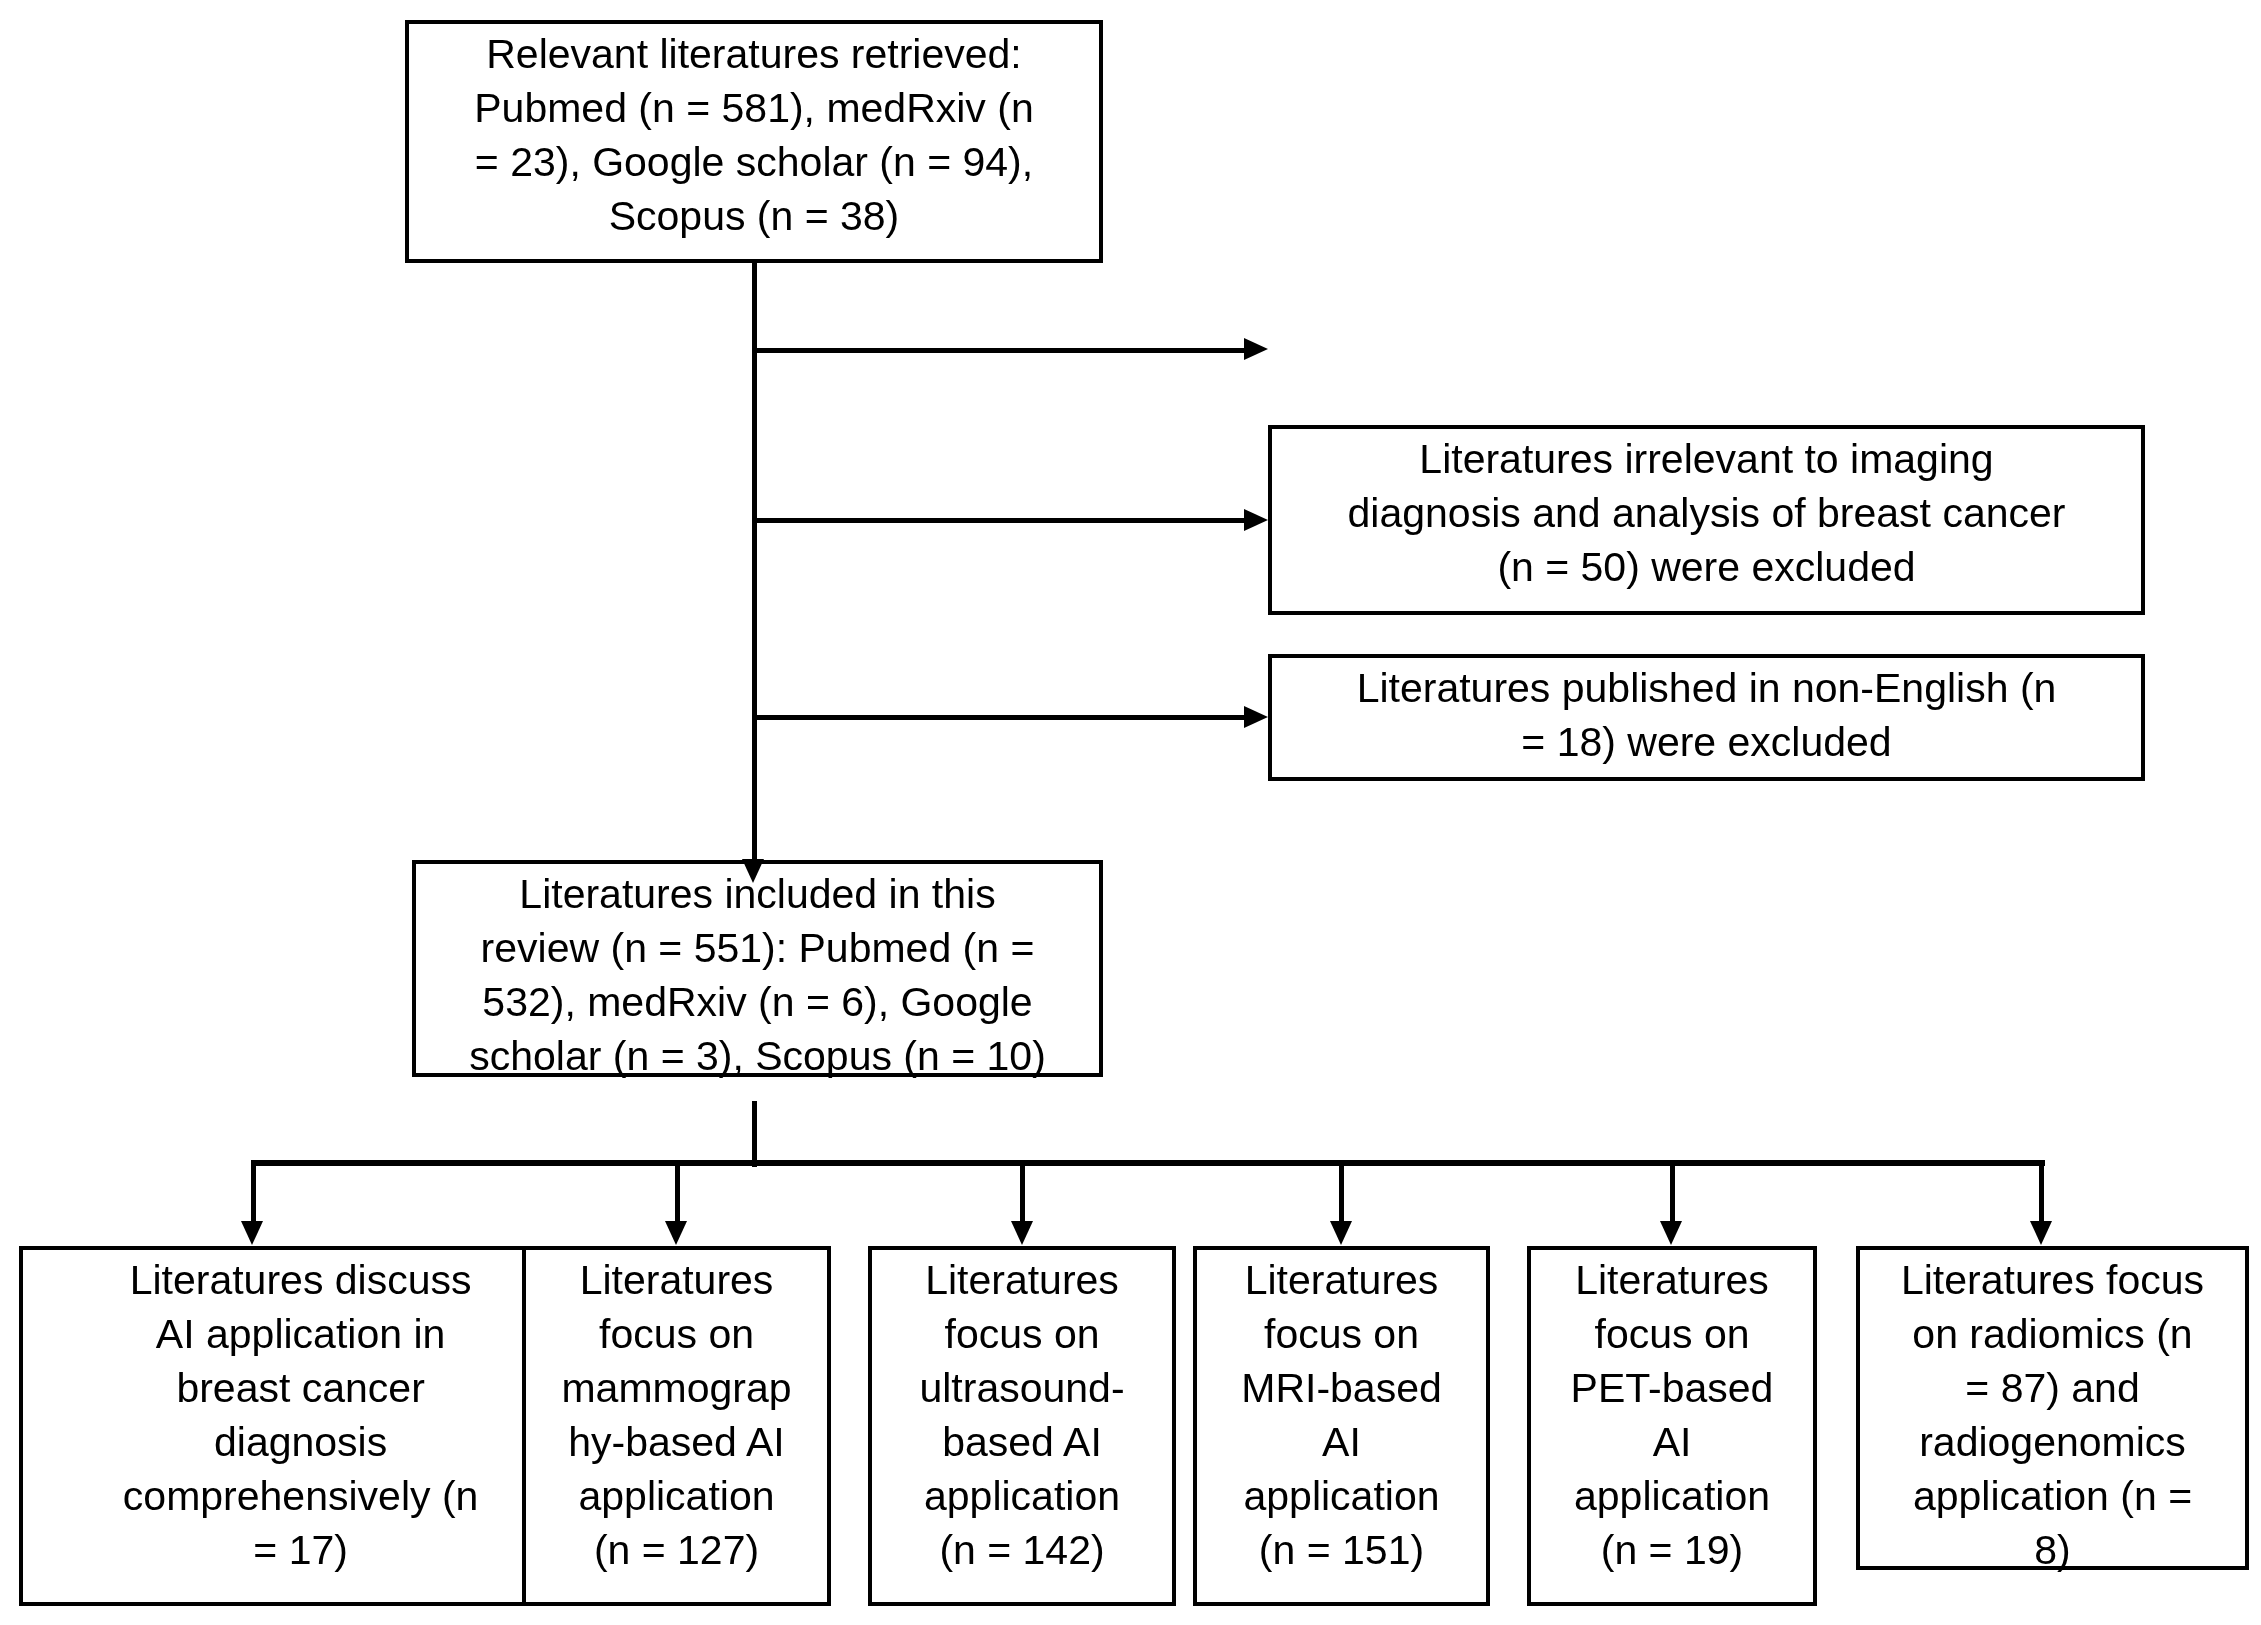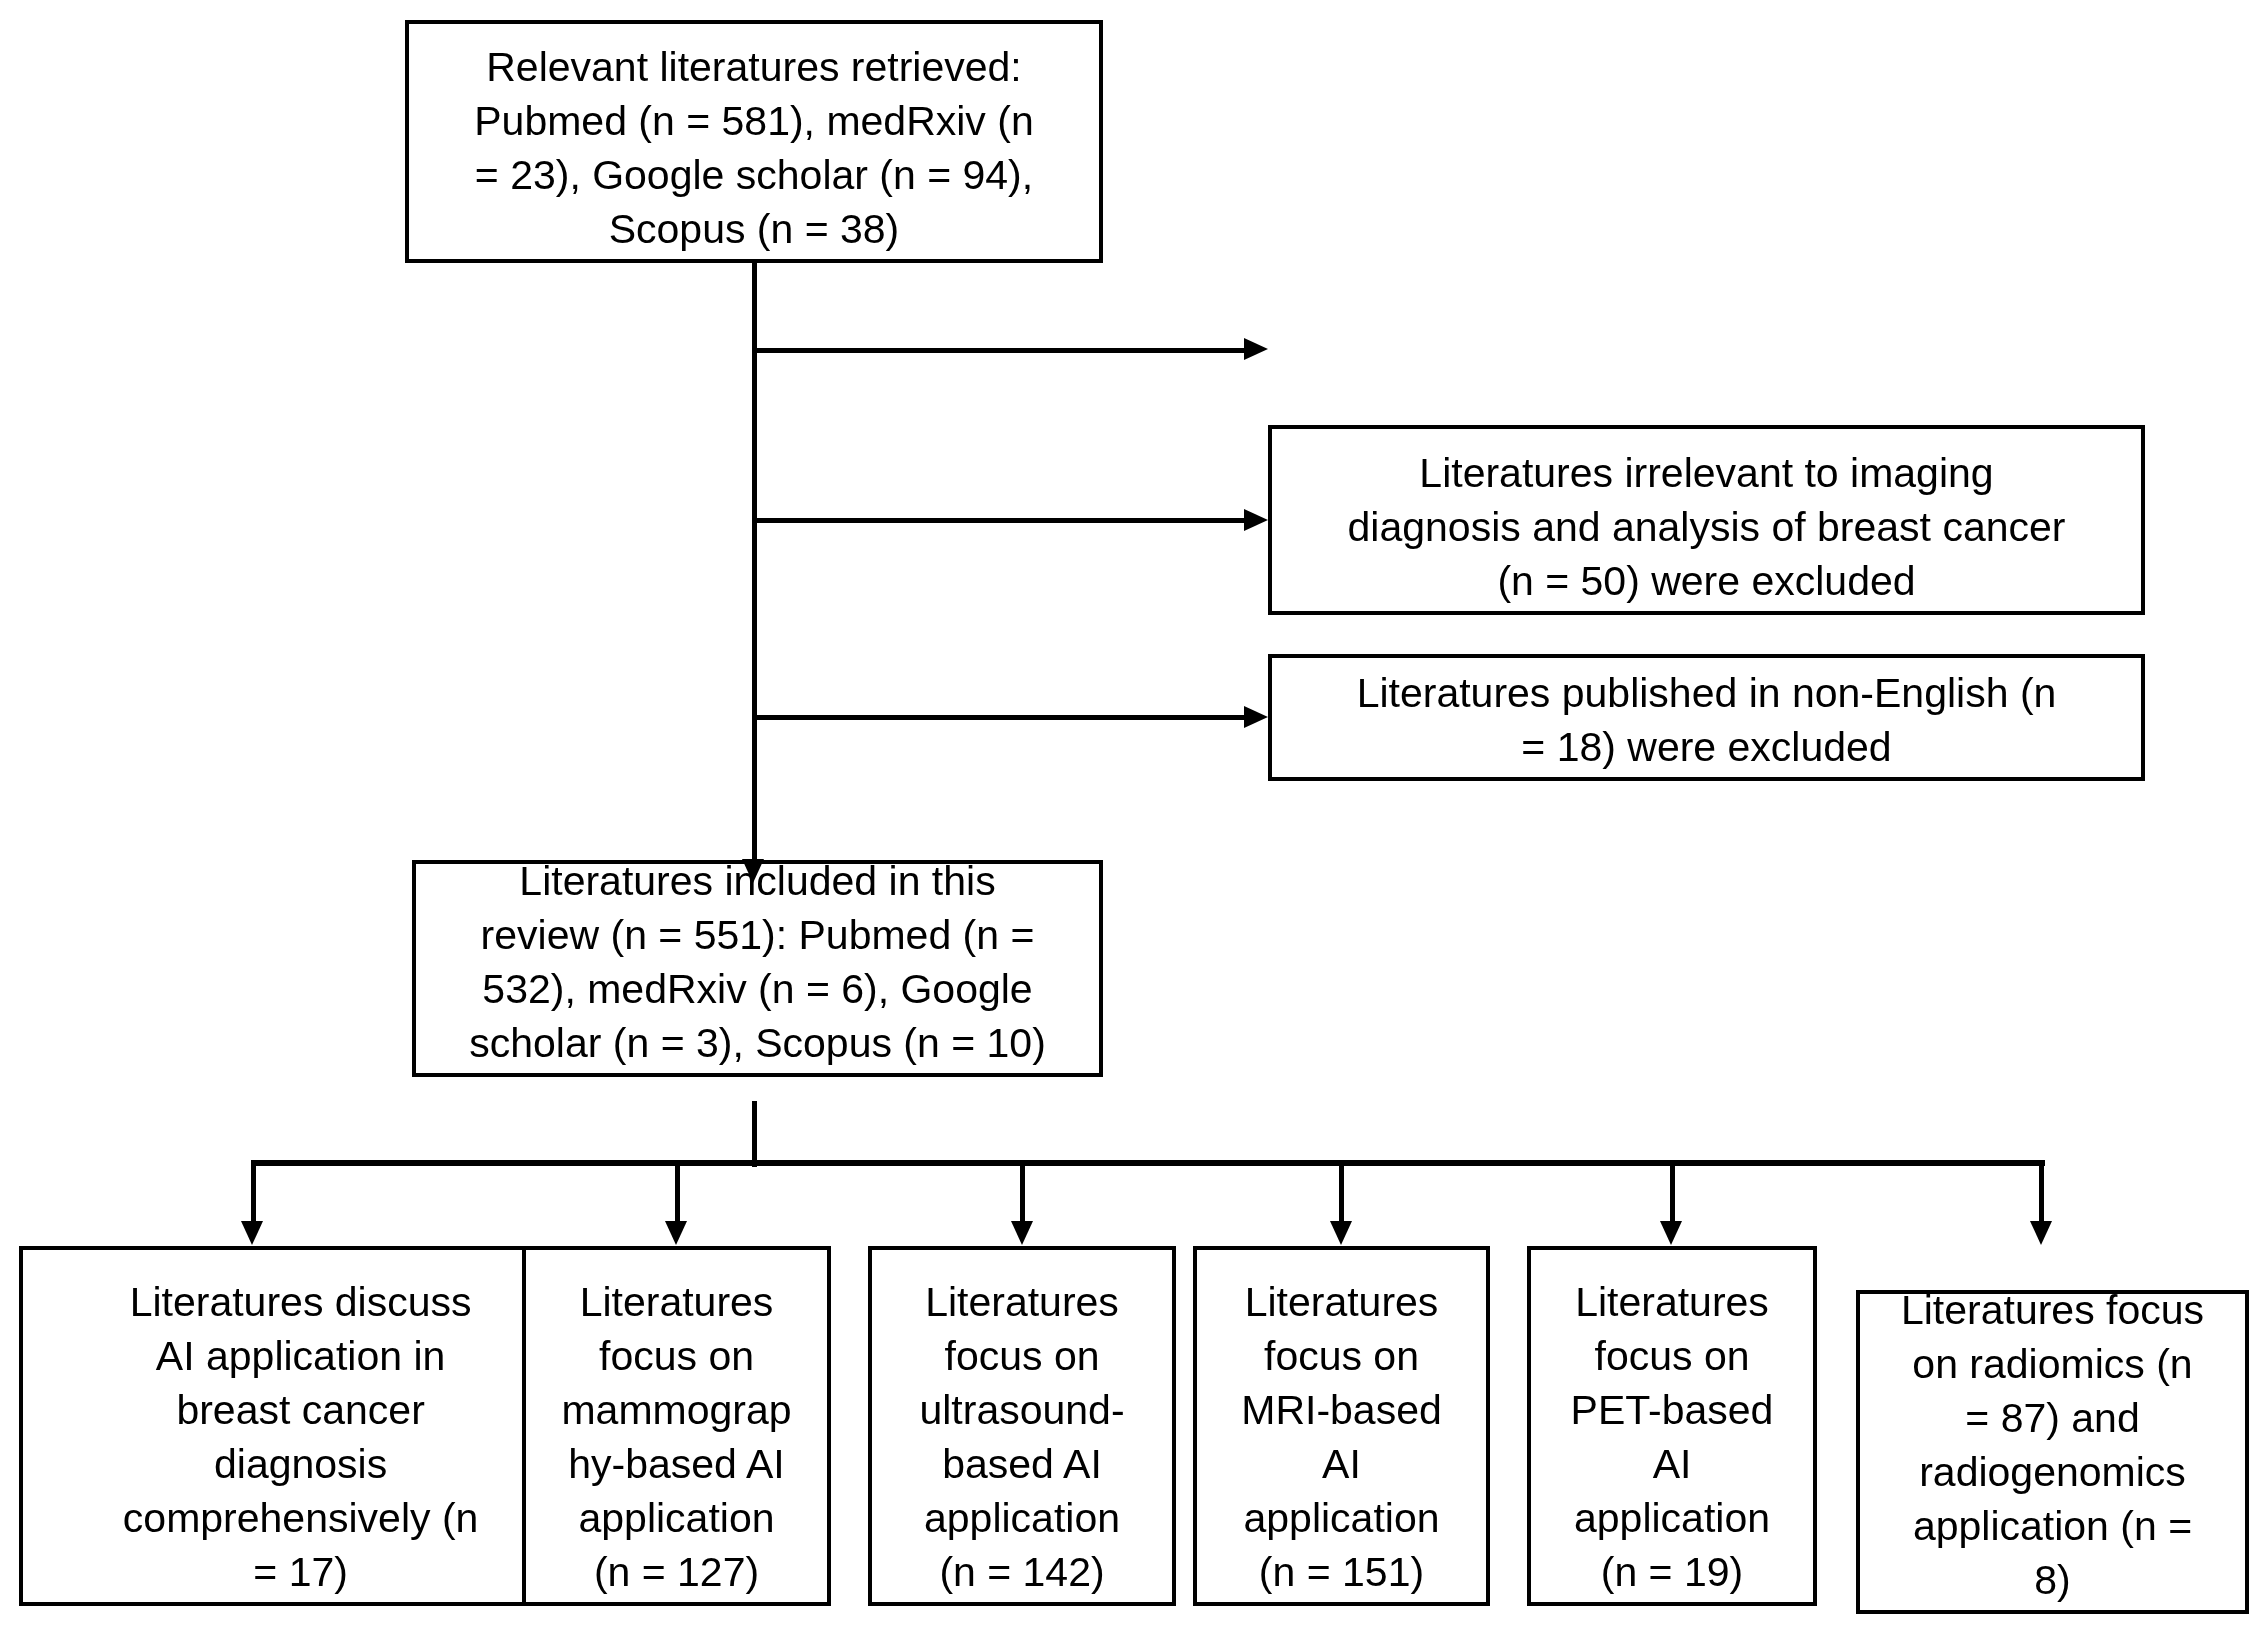--- a/index.html
+++ b/index.html
@@ -20,21 +20,21 @@
     width: 2261px;
     height: 1625px;
     background: #ffffff;
   }
   .box {
     position: absolute;
     box-sizing: border-box;
     border: 4.3px solid #000000;
     background: #ffffff;
     display: flex;
-    align-items: flex-end;
+    align-items: flex-start;
     justify-content: center;
     text-align: center;
     font-size: 41px;
     line-height: 54px;
     color: #000000;
   }
   .box .txt {
     white-space: pre-line;
     display: block;
     padding: 2.9px 5.7px;
@@ -127,21 +127,21 @@
 
   <div class="box" style="left:1527px; top:1246px; width:290px; height:360px;">
     <span class="txt">Literatures
 focus on
 PET-based
 AI
 application
 (n = 19)</span>
   </div>
 
-  <div class="box" style="left:1856px; top:1246px; width:393px; height:324px;margin-top:44px;">
+  <div class="box" style="left:1856px; top:1246px; width:393px; height:324px;">
     <span class="txt">Literatures focus
 on radiomics (n
 = 87) and
 radiogenomics
 application (n =
 8)</span>
   </div>
 
   <div class="line" style="left:752px; top:263px; width:5px; height:597px;"></div>
   <div class="arrow-down" style="left:742px; top:859px;"></div>

